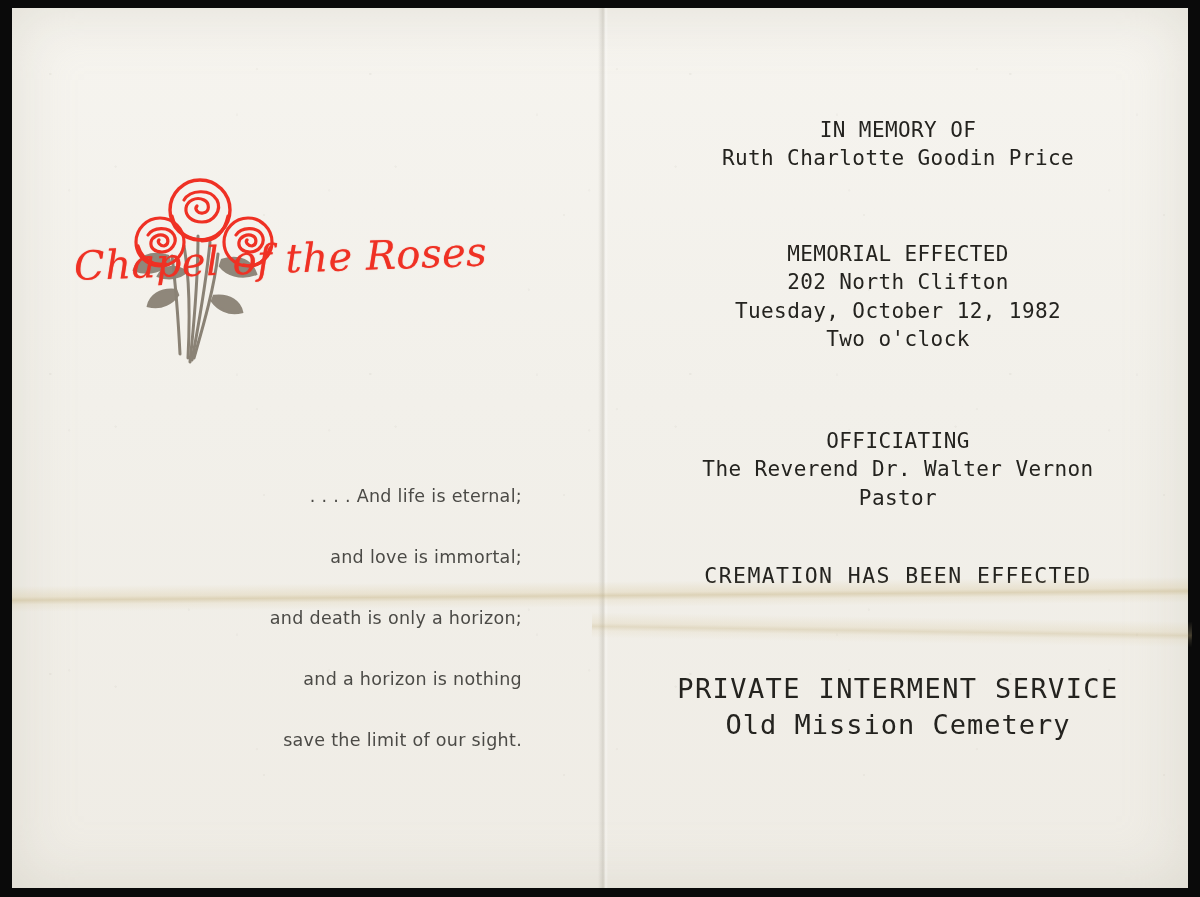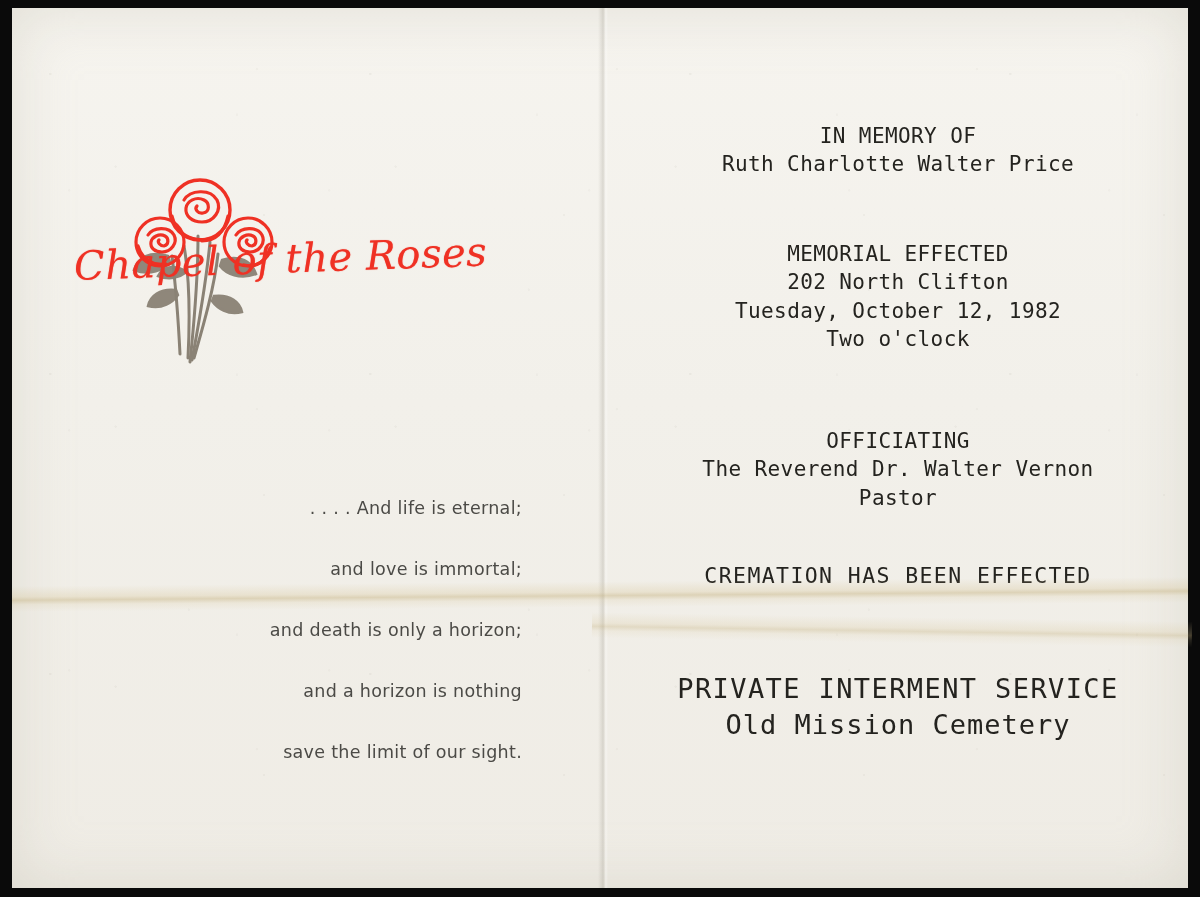--- a/index.html
+++ b/index.html
@@ -120,21 +120,21 @@
     color: #ef3124;
     letter-spacing: 0.5px;
     white-space: nowrap;
     text-shadow: 0 0 1px rgba(239,49,36,0.6);
     transform: rotate(-2deg);
   }
 
   .verse {
     position: absolute;
     left: 130px;
-    top: 490px;
+    top: 478px;
     width: 380px;
     text-align: right;
     font-family: "DejaVu Sans", sans-serif;
     font-size: 17.5px;
     color: #4b4a46;
     letter-spacing: 0.3px;
   }
   .verse .line {
     margin-bottom: 40px;
     line-height: 1.2;
@@ -154,21 +154,21 @@
 
   .blk {
     position: absolute;
     width: 580px;
     text-align: center;
     line-height: 1.35;
     letter-spacing: 0.4px;
   }
   .blk .l { display: block; white-space: pre; }
 
-  .blk-memory  { top: 114px;  font-size: 21px; }
+  .blk-memory  { top: 108px;  font-size: 21px; }
   .blk-service { top: 232px; font-size: 21px; }
   .blk-offic   { top: 419px; font-size: 21px; }
   .blk-cremation { top: 553px; font-size: 21.5px; letter-spacing: 1.2px; }
   .blk-interment { top: 663px; font-size: 27px; letter-spacing: 1.0px; }
 
   .blk-cremation .l,
   .blk-interment .l:first-child { letter-spacing: 1.4px; }
 </style>
 </head>
 <body>
@@ -222,21 +222,21 @@
         <div class="line">and death is only a horizon;</div>
         <div class="line">and a horizon is nothing</div>
         <div class="line">save the limit of our sight.</div>
       </div>
     </div>
 
     <div class="panel-right">
 
       <div class="blk blk-memory">
         <span class="l">IN MEMORY OF</span>
-        <span class="l">Ruth Charlotte Walter Price</span>
+        <span class="l">Ruth Charlotte Goodin Price</span>
       </div>
 
       <div class="blk blk-service">
         <span class="l">MEMORIAL EFFECTED</span>
         <span class="l">202 North Clifton</span>
         <span class="l">Tuesday, October 12, 1982</span>
         <span class="l">Two o'clock</span>
       </div>
 
       <div class="blk blk-offic">

